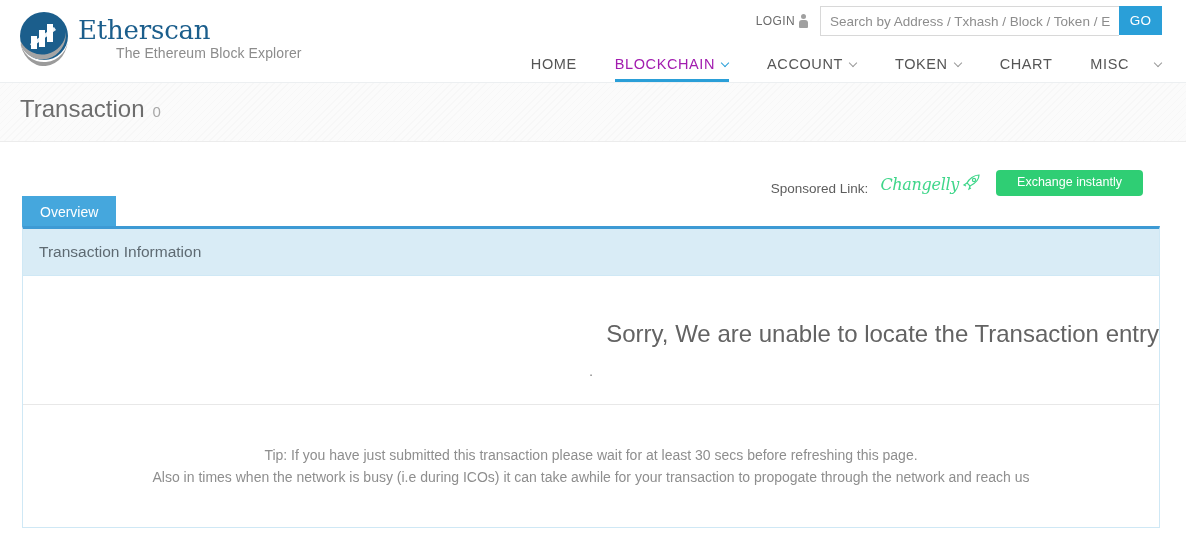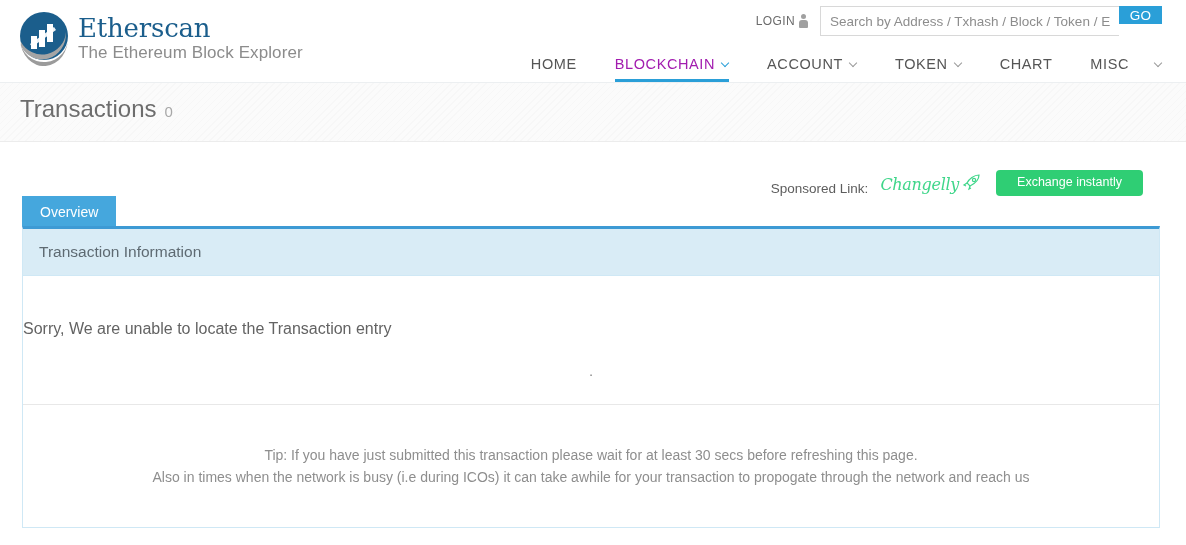--- a/index.html
+++ b/index.html
@@ -42,24 +42,25 @@
   }
   .logo-word {
     font-family: "DejaVu Serif", serif;
     font-size: 26px;
     font-weight: normal;
     color: #1b5e8c;
     letter-spacing: -0.2px;
     line-height: 1.05;
   }
   .logo-tag {
-    font-size: 17px;
+    font-size: 14px;
     color: #8c8c8c;
     margin-top: 1px;
     letter-spacing: 0.1px;
+    margin-left: 38px;
   }
 
   
   .top-right {
     position: absolute;
     right: 24px;
     top: 6px;
     display: flex;
     align-items: center;
   }
@@ -109,21 +110,21 @@
     padding: 0 9px;
     font-size: 13.5px;
     font-family: "Liberation Sans", sans-serif;
     color: #555;
     outline: none;
     background: #fff;
   }
   .search-input::placeholder { color: #8d8d8d; opacity: 1; }
   .go-btn {
     width: 43px;
-    height: 18px;
+    height: 29px;
     background: #2a9fd8;
     color: #fff;
     border: none;
     font-size: 13.5px;
     font-family: "Liberation Sans", sans-serif;
     cursor: pointer;
     letter-spacing: 0.3px;
   }
 
   
@@ -286,22 +287,22 @@
   }
   .card-body {
     position: relative;
     height: 128px;
     border-bottom: 1px solid #e8e8e8;
   }
   .error-msg {
     position: absolute;
     left: 0; right: 0;
     top: 44px;
-    text-align: left;
-    font-size: 16px;
+    text-align: right;
+    font-size: 24px;
     color: #636363;
   }
   .error-dot {
     position: absolute;
     left: 0; right: 0;
     top: 89px;
     text-align: center;
     font-size: 13px;
     color: #777;
     line-height: 1;
@@ -371,21 +372,21 @@
     </div>
     <div class="nav-item">
       <span>MISC</span>
       <span class="caret spaced"></span>
     </div>
   </div>
 </div>
 
 <div class="title-bar">
   <div class="page-title">
-    <span>Transactions</span><span class="page-title-sub">0</span>
+    <span>Transaction</span><span class="page-title-sub">0</span>
   </div>
 </div>
 
 <div class="sponsor-row">
   <span class="sponsor-label">Sponsored Link:</span>
   <span class="changelly-logo">
     <span class="changelly-word">Changelly</span>
     <span style="margin-left:3px;">
       <svg width="20" height="18" viewBox="0 0 20 18">
         <path d="M17 1 C12 1 7 5 5 9 L8 12 C12 10 17 6 17 1 Z" fill="none" stroke="#3fd68a" stroke-width="1.2"></path>

